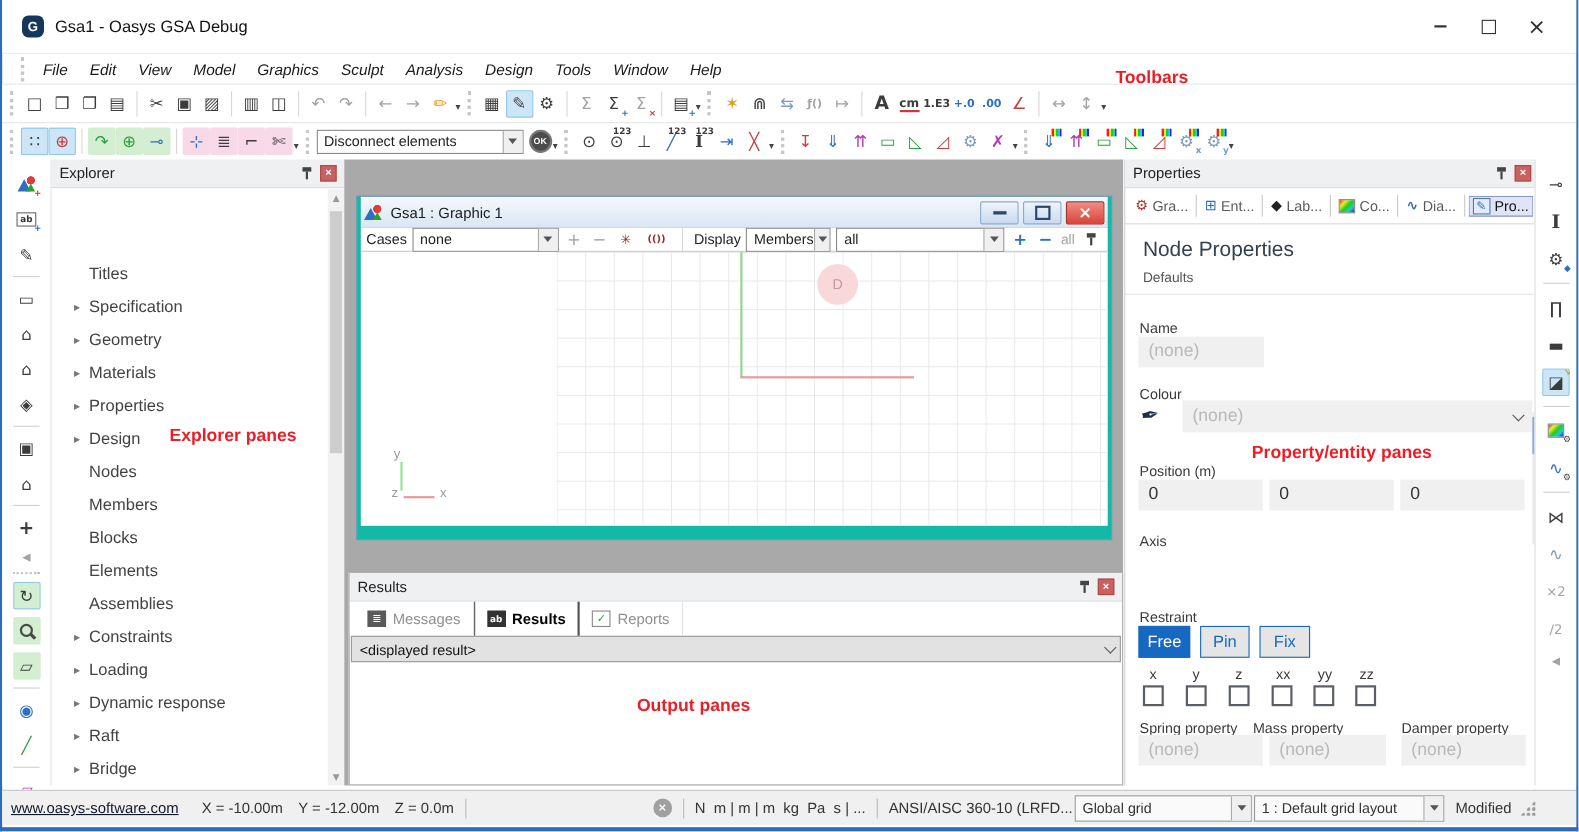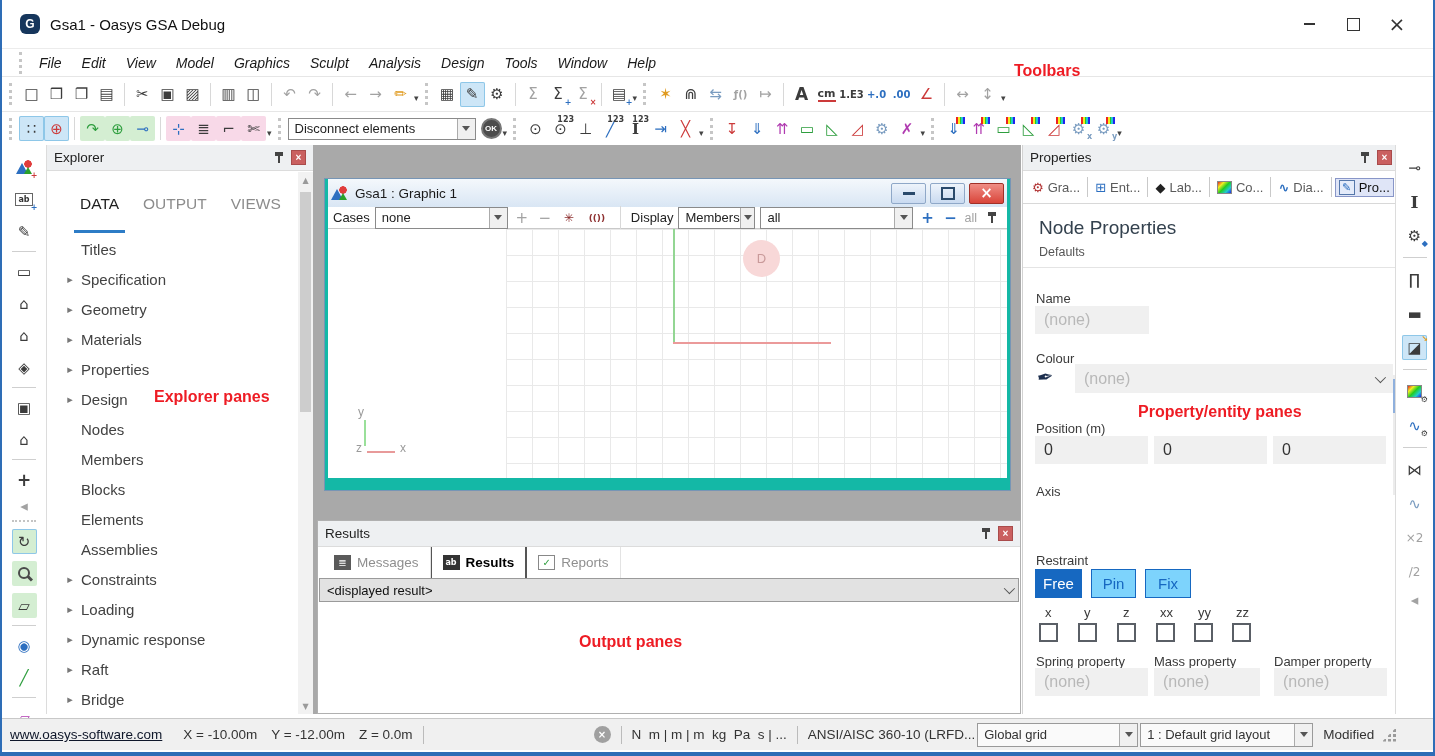--- a/index.html
+++ b/index.html
@@ -173,21 +173,21 @@
   .plabel { position: absolute; font-size: 13px; color: #3a3a3a; }
   .pinput { position: absolute; height: 28px; background: #f0f0f0; font-size: 16px; display: flex;
     align-items: center; padding-left: 9px; color: #333; }
   .pinput.ghost { color: #b8b8b8; }
   .pcombo { position: absolute; height: 29px; background: #f0f0f0; font-size: 16px; display: flex;
     align-items: center; padding-left: 9px; color: #4a4a4a; }
   .pcombo.ghost { color: #b8b8b8; }
   .pcombo .chevplain { margin-left: auto; margin-right: 10px; }
   .nocol { position: absolute; left: 14px; top: 220px; font-size: 20px; color: #1d2f4e;
     font-family: "DejaVu Sans", sans-serif; transform: rotate(-10deg); }
-  .rbtn { position: absolute; height: 29px; border: 1px solid #1668c1; background: #7dd3fc; color: #1668c1;
+  .rbtn { position: absolute; height: 29px; border: 1px solid #1668c1; background: #e5e5e5; color: #1668c1;
     font-size: 15px; display: flex; align-items: center; justify-content: center; }
   .rbtn.on { background: #1668c1; color: #fff; }
   .cb { position: absolute; width: 19px; height: 19px; border: 2px solid #5a5f66; background: #fff; }
   .doflab { position: absolute; font-size: 13px; color: #3a3a3a; }
   .pscroll { position: absolute; right: 1px; top: 230px; width: 5px; height: 120px; background: #ececec; }
   .pscroll .th { position: absolute; top: 4px; left: 0; width: 5px; height: 34px; background: #8fb0dd; }
 
   
   .status { position: absolute; left: 0; right: 0; top: 718px; height: 32px; background: #f0f0f0;
     border-top: 1px solid #c8c8c8; display: flex; align-items: center; font-size: 13.5px; color: #333;
@@ -419,25 +419,20 @@
     <span class="ti c-grey" style="height:14px">⇊</span>
   </div>
 
   <div class="explorer">
     <div class="phead">
       <span>Explorer</span>
       <span class="sp">
         <span class="pinic"></span>
         <span class="redx">×</span>
       </span>
-    </div>
-    <div class="xtabs">
-      <span class="xtab active">DATA</span>
-      <span class="xtab">OUTPUT</span>
-      <span class="xtab">VIEWS</span>
     </div>
     <div class="xtree">
       <div class="xrow noarr">
           <span class="xarr">▸</span>
           <span class="xlab">Titles</span>
         </div>
       <div class="xrow">
           <span class="xarr">▸</span>
           <span class="xlab">Specification</span>
         </div>
@@ -659,21 +654,21 @@
     <span class="doflab" style="left:175px;top:460px">yy</span>
     <span class="doflab" style="left:213px;top:460px">zz</span>
     <span class="cb" style="left:16px;top:478px"></span>
     <span class="cb" style="left:55px;top:478px"></span>
     <span class="cb" style="left:94px;top:478px"></span>
     <span class="cb" style="left:133px;top:478px"></span>
     <span class="cb" style="left:171px;top:478px"></span>
     <span class="cb" style="left:209px;top:478px"></span>
 
     <span class="plabel" style="left:13px;top:509px">Spring property</span>
-    <span class="plabel" style="left:131px;top:509px">Mass property</span>
+    <span class="plabel" style="left:116px;top:509px">Mass property</span>
     <span class="plabel" style="left:251px;top:509px">Damper property</span>
     <div class="pinput ghost" style="left:12px;top:523px;width:113px">(none)</div>
     <div class="pinput ghost" style="left:131px;top:523px;width:106px">(none)</div>
     <div class="pinput ghost" style="left:251px;top:523px;width:113px">(none)</div>
 
     <div class="pscroll">
         <span class="th"></span>
       </div>
   </div>
 

